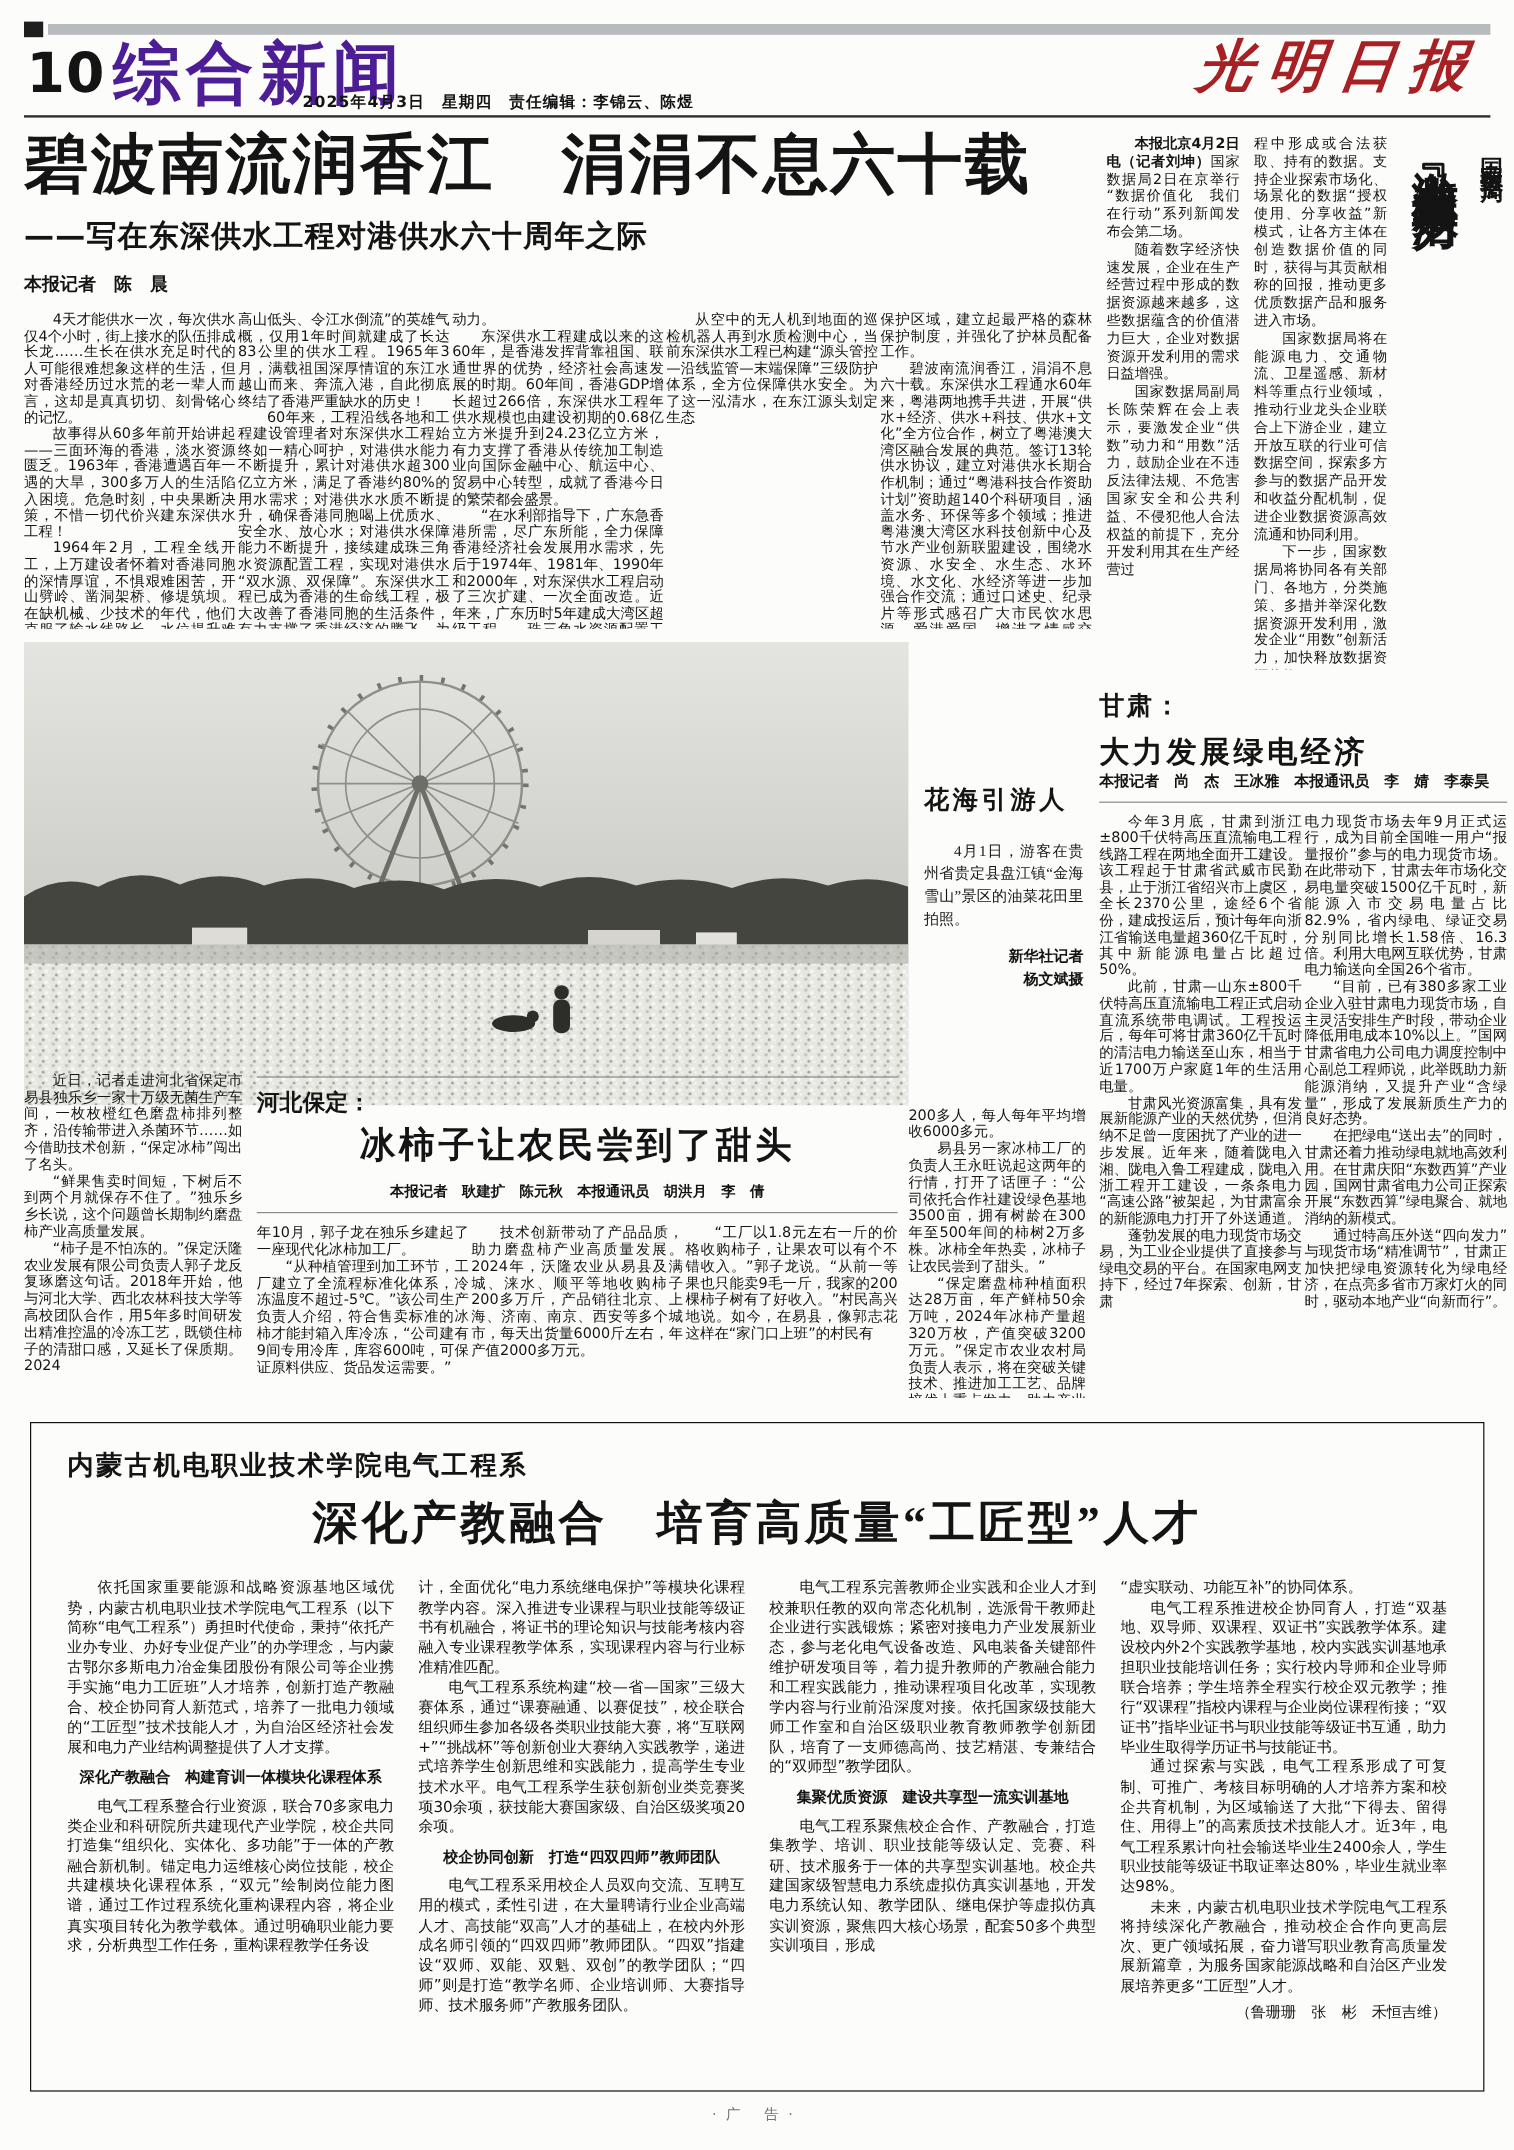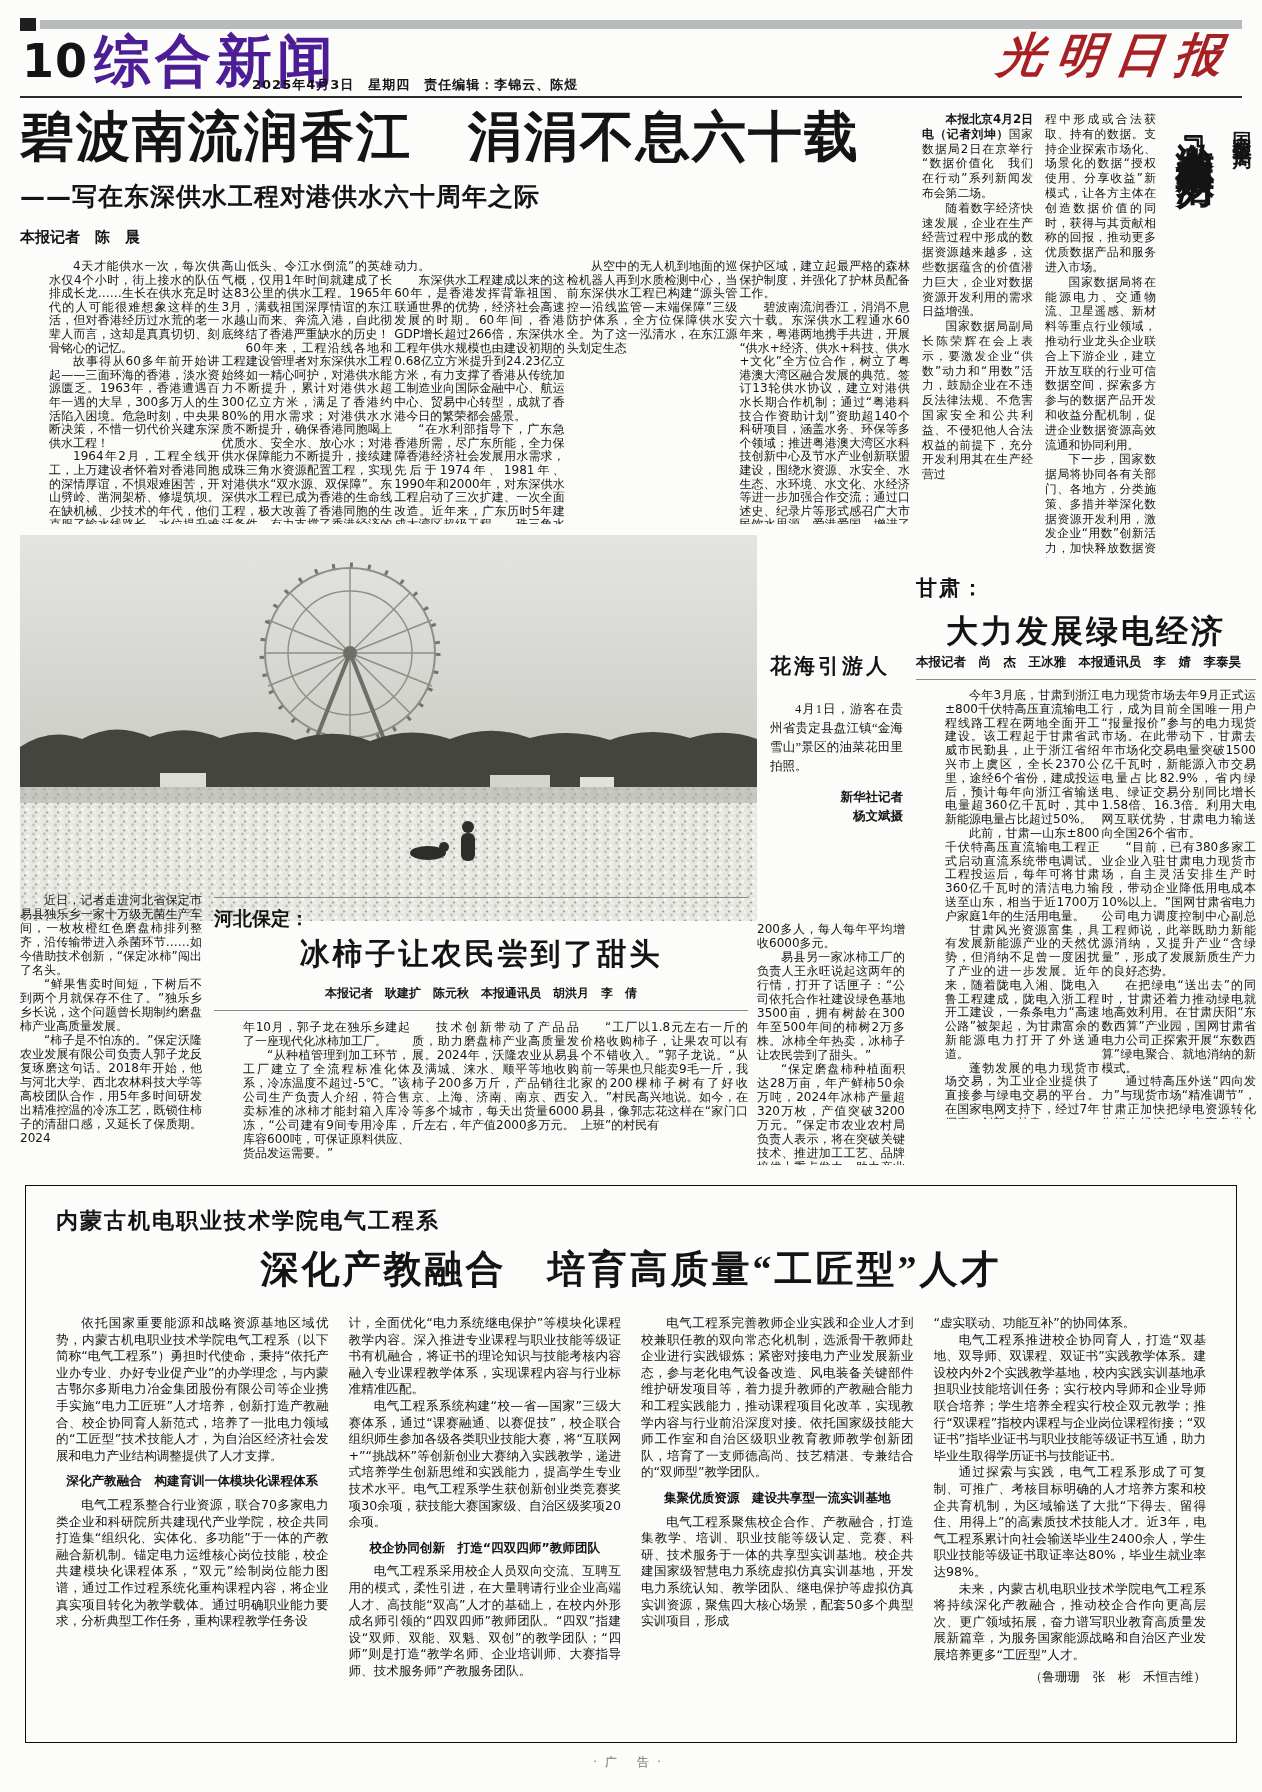--- a/index.html
+++ b/index.html
@@ -4,21 +4,21 @@
 <style>
   html,body{margin:0;padding:0;background:#9a9a9a;}
   .page{position:relative;width:1262px;height:1792px;margin:0 auto;background:#fcfcfa;
         color:#141414;font-family:"DejaVu Sans","Liberation Sans",sans-serif;overflow:hidden;}
   .serif{font-family:"Liberation Serif","DejaVu Serif",serif;}
   p{margin:0;}
   .para{text-indent:2em;text-align:justify;}
   .cont{text-indent:0;text-align:justify;}
   .subhead{font-weight:bold;text-indent:0;text-align:center;margin:9px 0 7px;}
   .attr{text-indent:0;text-align:right;margin-top:6px;}
-  .cols{display:flex;gap:2px;margin-left:29px;}
+  .cols{display:flex;gap:2px;}
   .col{flex:1;min-width:0;overflow:hidden;}
 
   
   .hdr-sq{position:absolute;left:20px;top:18px;width:16px;height:13px;background:#1f1f1f;}
   .hdr-bar{position:absolute;left:40px;top:20px;width:1202px;height:9px;background:#b8bbbd;}
   .pagenum{position:absolute;left:22px;top:34px;font-size:46px;font-weight:bold;letter-spacing:1px;}
   .section{position:absolute;left:94px;top:24px;font-size:56px;font-weight:900;color:#4c1d95;letter-spacing:5px;}
   .dateline{position:absolute;left:252px;top:76px;font-size:13px;font-weight:bold;letter-spacing:1px;}
   .masthead{position:absolute;right:28px;top:24px;font-size:47px;color:#a62024;font-weight:bold;
             font-style:italic;letter-spacing:12px;transform:skewX(-7deg);
@@ -45,21 +45,21 @@
   .caption{position:absolute;left:770px;top:652px;width:133px;}
   .cap-title{font-size:21px;font-weight:bold;letter-spacing:3px;}
   .cap-body{margin-top:20px;font-size:12.5px;line-height:19px;text-indent:2em;text-align:justify;
             font-family:"Liberation Serif","DejaVu Serif",serif;}
   .cap-credit{margin-top:12px;text-align:right;font-weight:bold;font-size:12.5px;line-height:19px;
             font-family:"Liberation Serif","DejaVu Serif",serif;}
 
   
   .gansu{position:absolute;left:916px;top:574px;width:340px;}
   .g-kick{font-size:21px;font-weight:bold;letter-spacing:2px;}
-  .g-head{font-size:32px;font-weight:bold;letter-spacing:3px;margin-top:8px;white-space:nowrap;text-align:center;}
+  .g-head{font-size:25px;font-weight:bold;letter-spacing:3px;margin-top:8px;white-space:nowrap;}
   .g-by{font-size:12.5px;font-family:"Liberation Serif","DejaVu Serif",serif;font-weight:bold;}
   .g-rule{border-top:1px solid #8a8a8a;margin-top:8px;}
   .g-cols{margin-top:9px;height:430px;font-size:12px;line-height:13.8px;overflow:hidden;}
 
   
   .bao-c1{position:absolute;left:20px;top:893px;width:182px;height:272px;font-size:12px;line-height:14px;overflow:hidden;}
   .bao-mid{position:absolute;left:214px;top:897px;width:534px;}
   .bm-rule{border-top:1px solid #8a8a8a;}
   .b-kick{font-size:19px;font-weight:bold;margin-top:8px;}
   .b-head{text-align:center;font-size:30px;font-weight:bold;letter-spacing:3px;margin-top:2px;}

